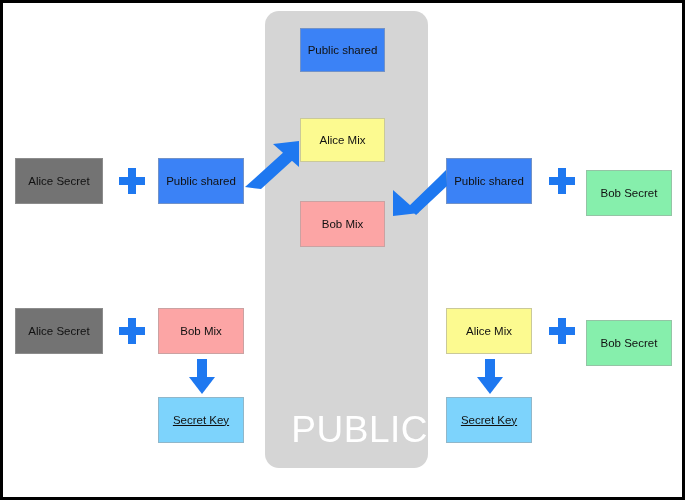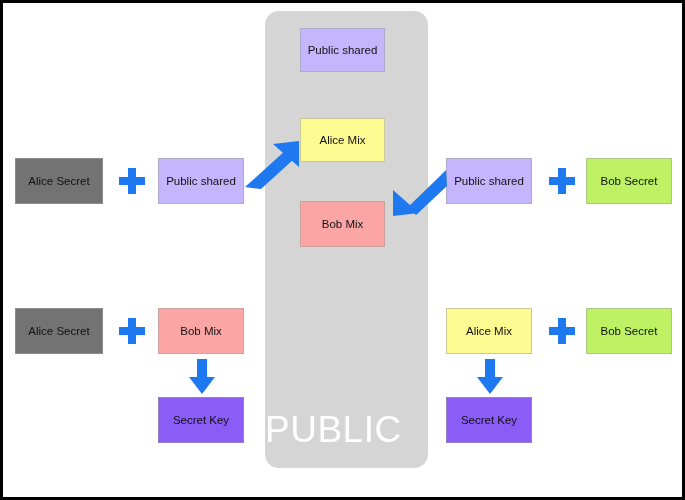--- a/index.html
+++ b/index.html
@@ -32,45 +32,45 @@
     width: 163px;
     height: 457px;
     background: #d5d5d5;
     border-radius: 14px;
   }
   .public-label {
     position: absolute;
     left: 262px;
     top: 408px;
     width: 163px;
-    text-align: left;
+    text-align: right;
     color: #ffffff;
     font-size: 37px;
     letter-spacing: 0.5px;
     line-height: 1;
     user-select: none;
   }
   .node {
     position: absolute;
     box-sizing: border-box;
     display: flex;
     align-items: center;
     justify-content: center;
     font-size: 11.5px;
     color: #111111;
     border: 1px solid rgba(160,160,160,0.55);
     text-align: center;
     line-height: 1.1;
   }
   .node.red    { background: #737373; }
-  .node.green  { background: #c4b5fd; }
+  .node.green  { background: #3b82f6; }
   .node.yellow { background: #fcfa90; text-align: center; }
   .node.dgreen { background: #fca5a5; }
-  .node.blue   { background: #bef264; }
-  .node.orange { background: #8b5cf6; }
+  .node.blue   { background: #86efac; margin-top: 12px; }
+  .node.orange { background: #7dd3fc; text-decoration: underline; }
 
   .plus {
     position: absolute;
     width: 26px;
     height: 26px;
   }
   .plus::before, .plus::after {
     content: "";
     position: absolute;
     background: #1e78f0;

